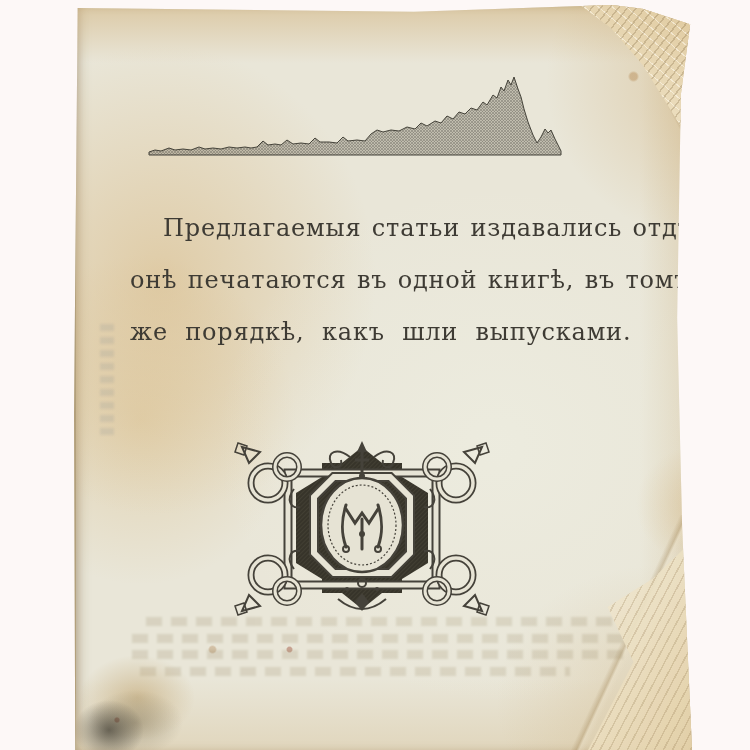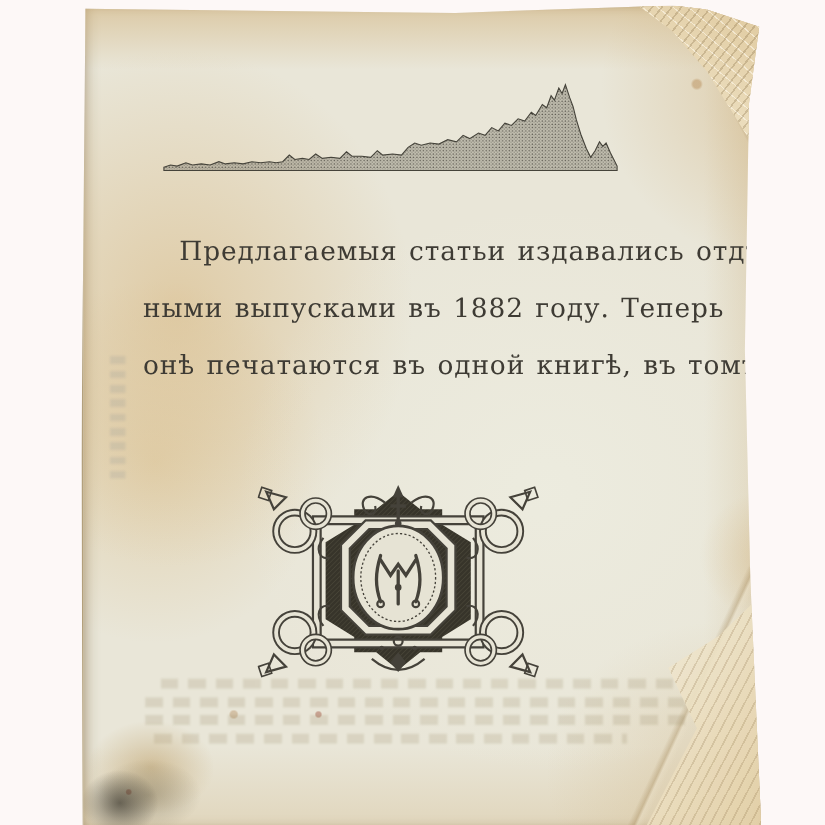--- a/index.html
+++ b/index.html
@@ -147,22 +147,22 @@
                L168 71 L173 75 L182 75 L190 76 L196 70 L201 74 L210 73 L218 74
                L224 67 L230 63 L236 65 L244 63 L252 64 L260 60 L268 62 L274 56 L280 59
                L288 54 L294 56 L300 49 L306 52 L312 45 L318 47 L324 41 L330 43
                L336 35 L340 38 L346 28 L350 31 L354 20 L357 24 L361 13 L364 18 L367 10
                L371 22 L374 30 L377 42 L381 55 L386 68 L390 76
                L394 70 L398 62 L401 66 L404 63 L408 72 L411 78 L414 84 L414 88 L2 88 Z" fill="url(#stipm)" stroke="#45433a" stroke-width="1"></path>
     </svg>
 
     <div class="paragraph">
       <div class="tline first">Предлагаемыя статьи издавались отдѣль-</div>
-      <div class="tline">ными выпусками въ 1882 году. Теперь</div>
       <div class="tline">онѣ печатаются въ одной книгѣ, въ томъ</div>
+      <div class="tline last">же порядкѣ, какъ шли выпусками.</div>
     </div>
 
     <svg class="vignette" viewBox="0 0 256 184">
       <defs>
         <pattern id="hatchv" width="3" height="3" patternUnits="userSpaceOnUse" patternTransform="rotate(45)">
           <rect width="3" height="3" fill="#37342a"></rect>
           <line x1="0" y1="0" x2="0" y2="3" stroke="#4d4a3c" stroke-width="1"></line>
         </pattern>
       </defs>
 

